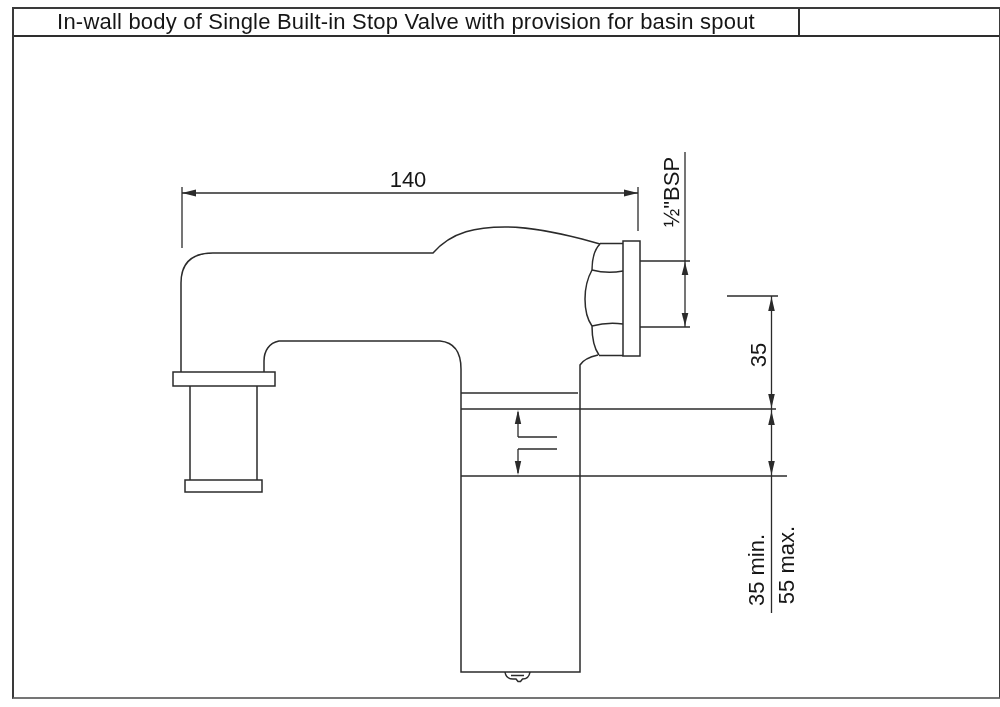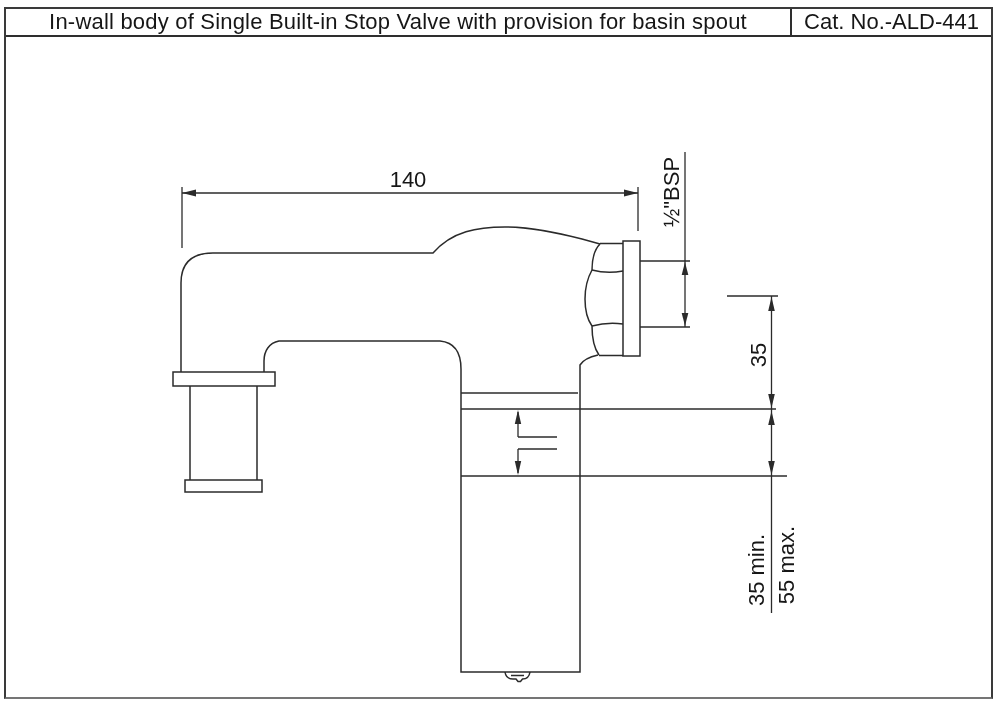--- a/index.html
+++ b/index.html
@@ -1,21 +1,21 @@
 <!DOCTYPE html>
 <html><head>
 <meta charset="utf-8">
 <style>
   html,body{margin:0;padding:0;background:#fff;}
   .page{
     position:relative;width:1000px;height:707px;background:#fff;overflow:hidden;
     font-family:"Liberation Sans", sans-serif;color:#161616;
   }
   .frame{
-    position:absolute;left:4px;top:7px;width:985px;height:688px;
+    position:absolute;left:12px;top:7px;width:985px;height:688px;
     border:2px solid #3a3a3a;border-bottom-color:#757575;box-sizing:content-box;
   }
   .titlebar{
     display:flex;height:26px;border-bottom:2px solid #2e2e2e;align-items:stretch;
   }
   .title-left{
     flex:0 0 784px;border-right:2px solid #2e2e2e;
     display:flex;align-items:center;justify-content:center;
     font-size:22px;letter-spacing:0.2px;white-space:nowrap;
   }
@@ -30,21 +30,20 @@
   text.dimtxt{font-family:"Liberation Sans", sans-serif;font-size:22px;fill:#161616;}
 </style>
 </head>
 <body>
 
 <div class="page">
 
   <div class="frame">
     <div class="titlebar">
       <div class="title-left">In-wall body of Single Built-in Stop Valve with provision for basin spout</div>
-      <div class="title-right">Cat. No.-ALD-441</div>
     </div>
   </div>
 
   <svg class="drawing" width="1000" height="707" viewBox="0 0 1000 707">
 
     <g>
 
       <path class="ln" d="M 181,372 L 181,283 Q 181,253 213,253 L 433,253
            C 452,231 478,227 505,227
            C 532,227 558,233 582,239 L 600,244"></path>

